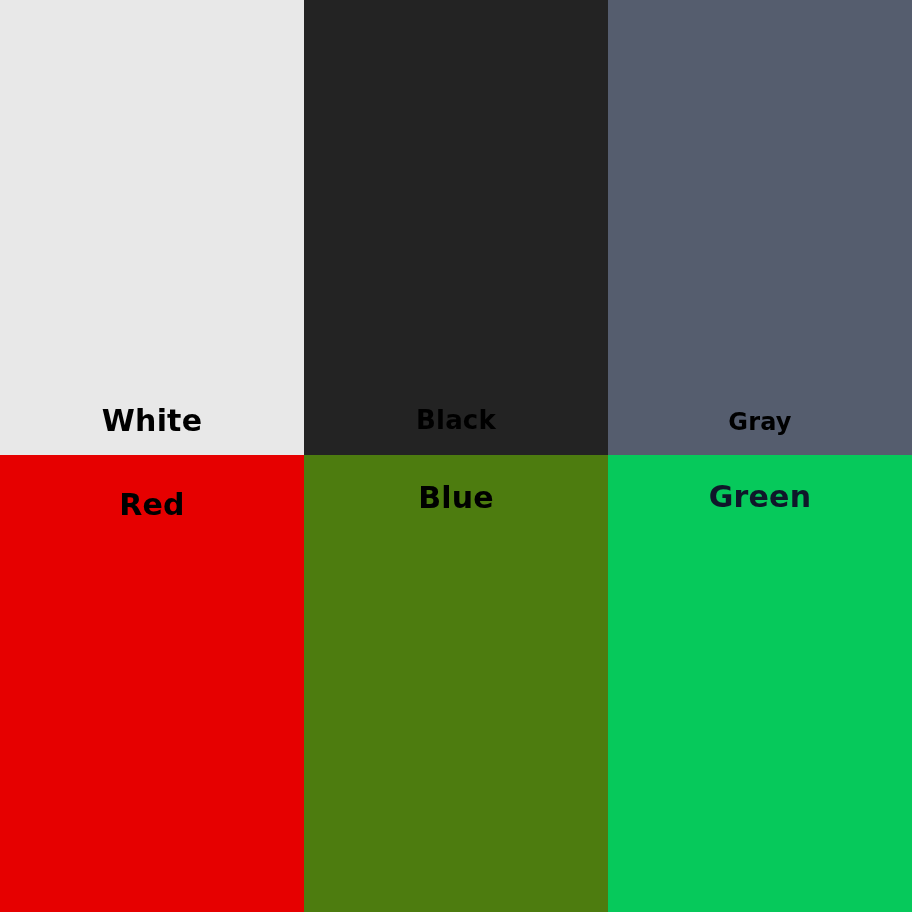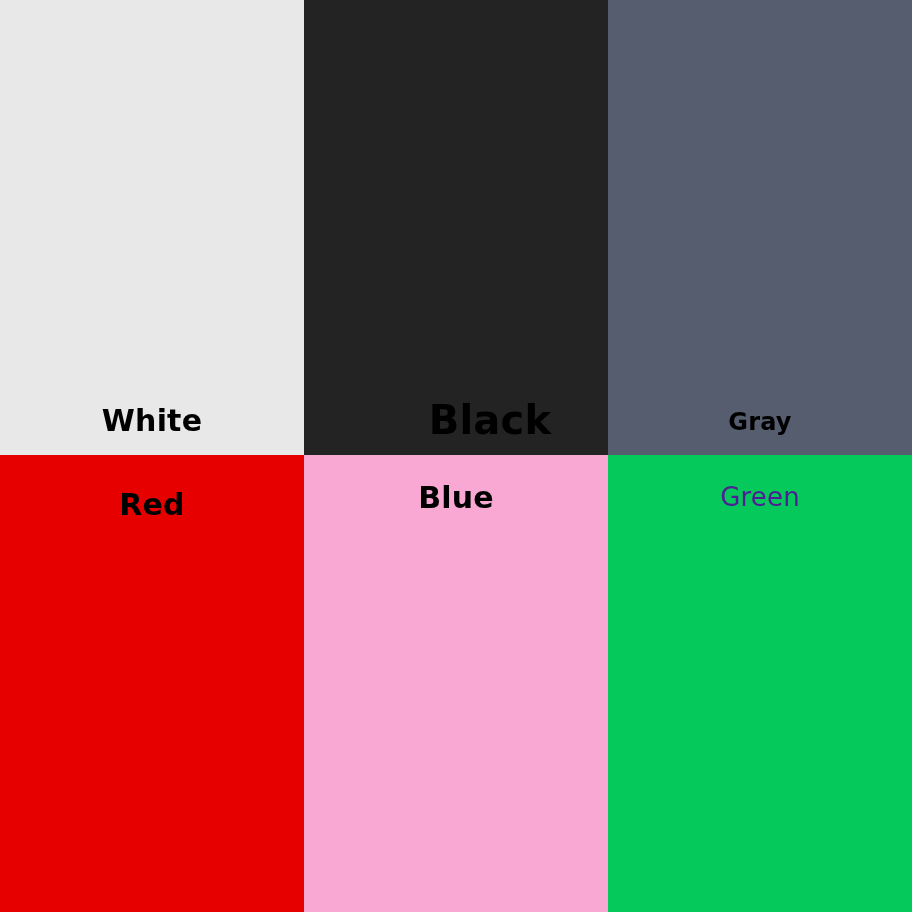--- a/index.html
+++ b/index.html
@@ -63,32 +63,32 @@
 </head>
 <body>
 
 <div class="swatch-grid">
 
   <div class="swatch" id="cell-white" style="background-color: rgb(232, 232, 232);">
     <span class="swatch-label" id="label-white" style="color: rgb(0, 0, 0); font-size: 30px; font-weight: bold;">White</span>
   </div>
 
   <div class="swatch" id="cell-black" style="background-color: rgb(35, 35, 35);">
-    <span class="swatch-label" id="label-black" style="color: rgb(0, 0, 0); font-size: 40px; font-weight: bold; padding-left: 34px;">Black</span>
+    <span class="swatch-label" id="label-black" style="color: rgb(0, 0, 0); font-size: 26px; font-weight: bold;">Black</span>
   </div>
 
   <div class="swatch" id="cell-gray" style="background-color: rgb(85, 93, 110);">
     <span class="swatch-label" id="label-gray" style="color: rgb(0, 0, 0); font-size: 24px; font-weight: bold;">Gray</span>
   </div>
 
   <div class="swatch" id="cell-red" style="background-color: rgb(230, 0, 0);">
     <span class="swatch-label" id="label-red" style="color: #000000; font-size: 30px; font-weight: bold;">Red</span>
   </div>
 
-  <div class="swatch" id="cell-blue" style="background-color: #f9a8d4;">
+  <div class="swatch" id="cell-blue" style="background-color: #4d7c0f;">
     <span class="swatch-label" id="label-blue" style="color: rgb(0, 0, 0); font-size: 30px; font-weight: bold;">Blue</span>
   </div>
 
   <div class="swatch" id="cell-green" style="background-color: rgb(6, 201, 91);">
-    <span class="swatch-label" id="label-green" style="color: #4c1d95; font-size: 26px; font-weight: normal;">Green</span>
+    <span class="swatch-label" id="label-green" style="color: #0f172a; font-size: 30px; font-weight: bold;">Green</span>
   </div>
 
 </div>
 
 </body></html>

